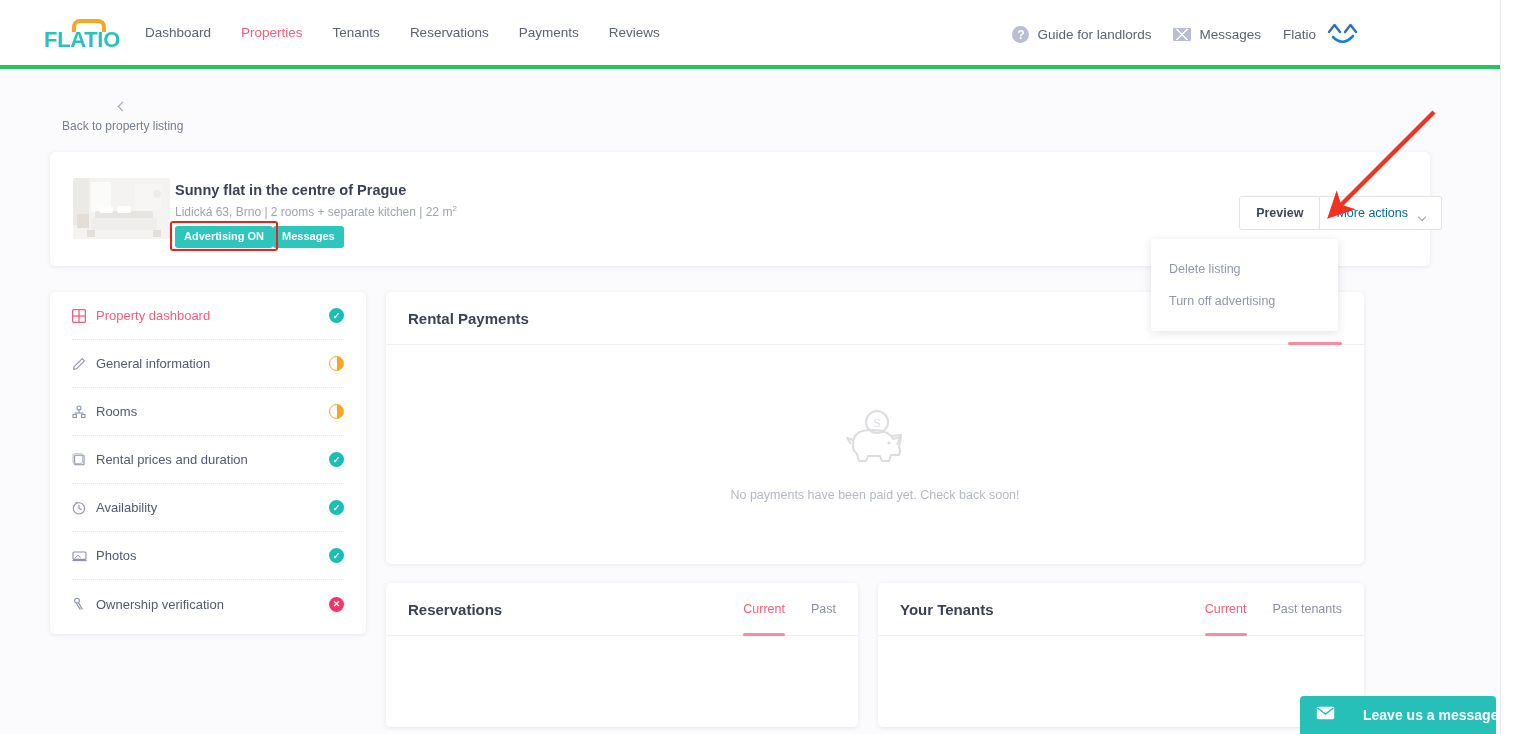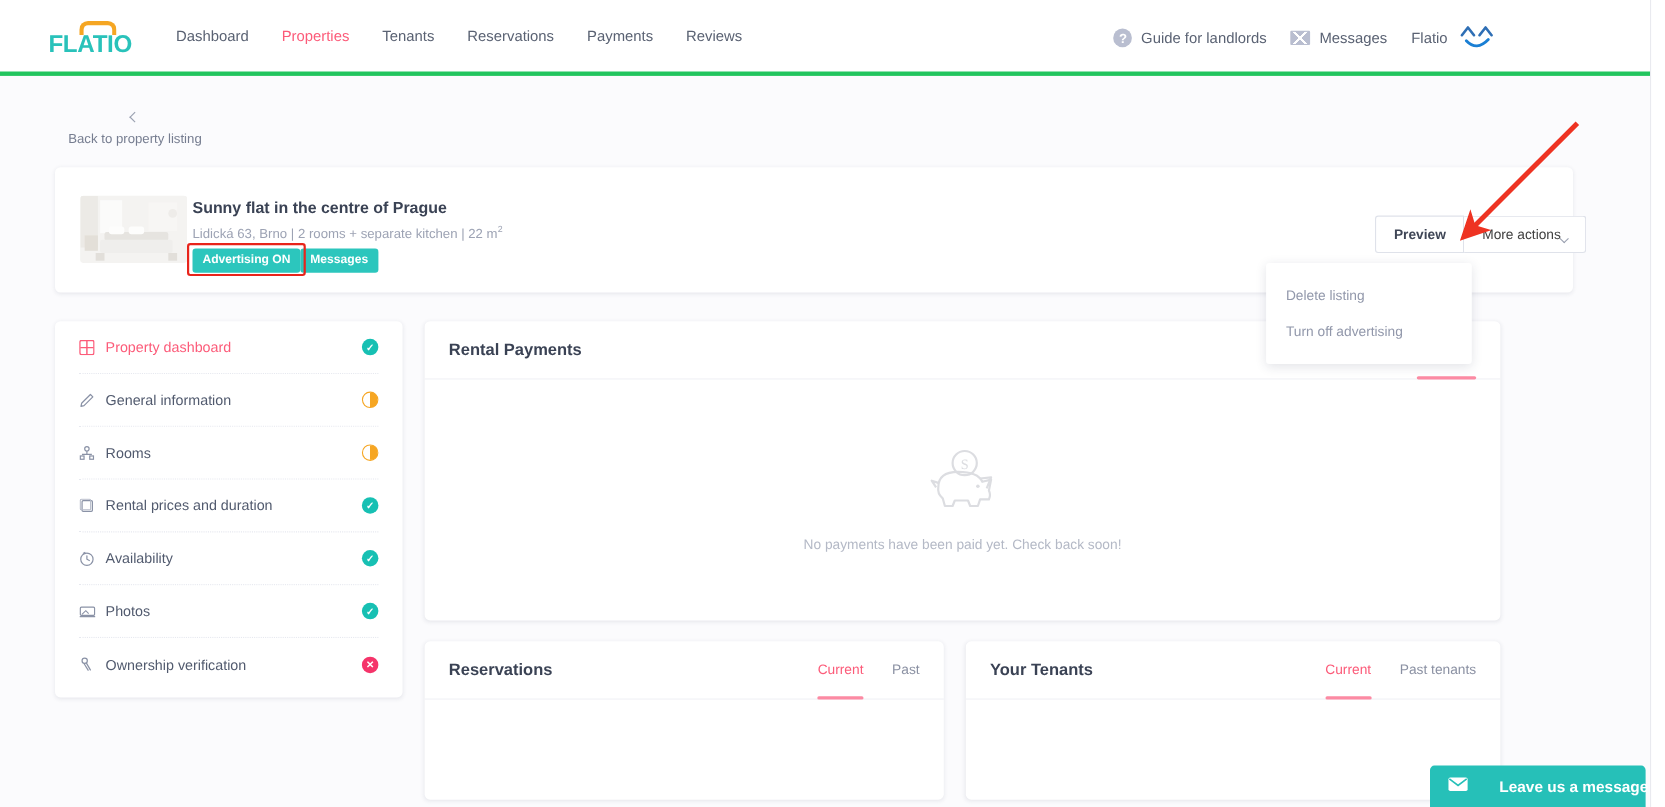--- a/index.html
+++ b/index.html
@@ -39,21 +39,21 @@
   }
   .logo-text {
     font-size: 22px; font-weight: bold;
     letter-spacing: -0.3px;
     color: #29c2ba;
     line-height: 1;
     padding-bottom: 2px;
   }
   .nav {
     display: flex; align-items: center;
-    margin-left: 28px; gap: 30px;
+    margin-left: 13px; gap: 30px;
   }
   .nav a {
     font-size: 13.5px; color: #5a6273;
     text-decoration: none; white-space: nowrap;
   }
   .nav a.active { color: #fc5b79; }
 
   .header-right {
     position: absolute; right: 140px; top: 0; height: 69px;
     display: flex; align-items: center; gap: 22px;
@@ -138,21 +138,21 @@
   .btn-row { position: absolute; right: 72px; top: 196px; display: flex; }
   .btn {
     background: #fff; border: 1px solid #dfe2ea;
     font-size: 12.5px; padding: 9px 16px;
     color: #3f4656; cursor: pointer; white-space: nowrap;
     font-family: inherit;
   }
   .btn-preview { border-radius: 3px 0 0 3px; font-weight: bold; }
   .btn-more {
     border-radius: 0 3px 3px 0; border-left: none;
-    color: #404040; display: flex; align-items: flex-end; 
+    color: #0369a1; display: flex; align-items: flex-end; gap: 11px;
   }
   .chev-down {
     width: 6px; height: 6px;
     border-right: 1.5px solid #9aa0b0;
     border-bottom: 1.5px solid #9aa0b0;
     transform: rotate(45deg); margin-top: -3px;
   }
 
   
   .dropdown {

